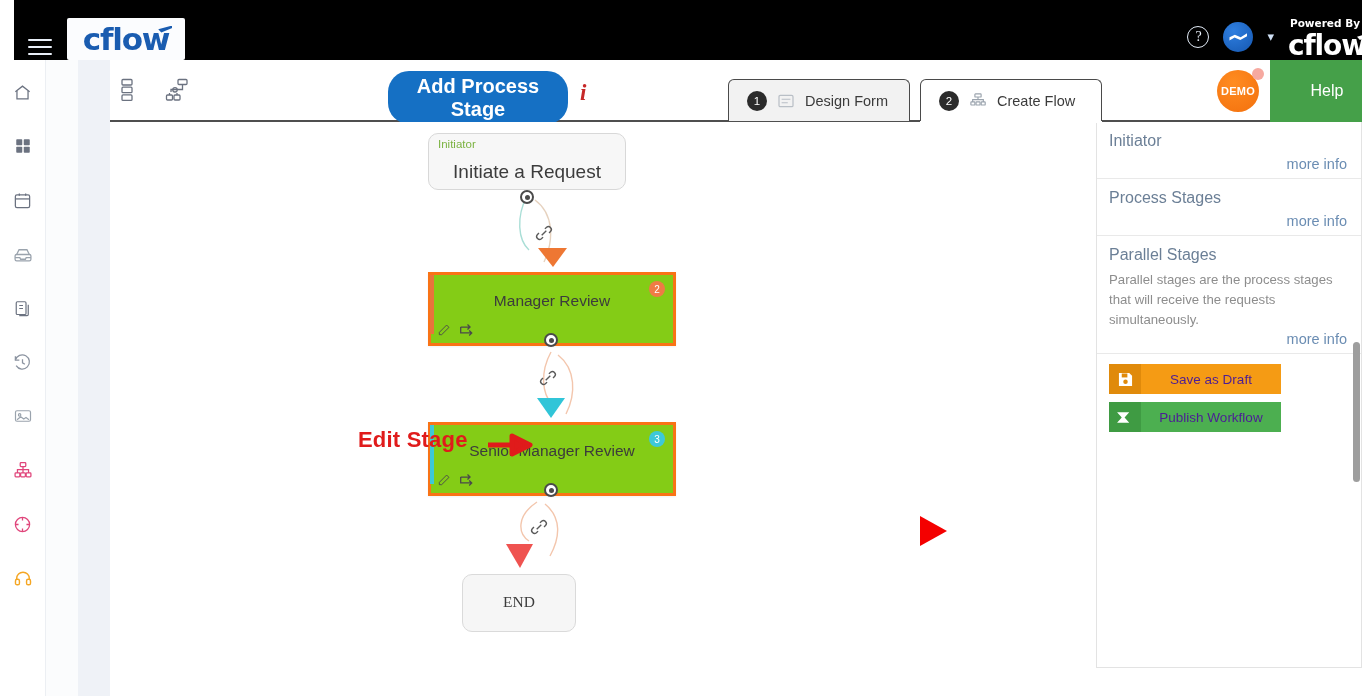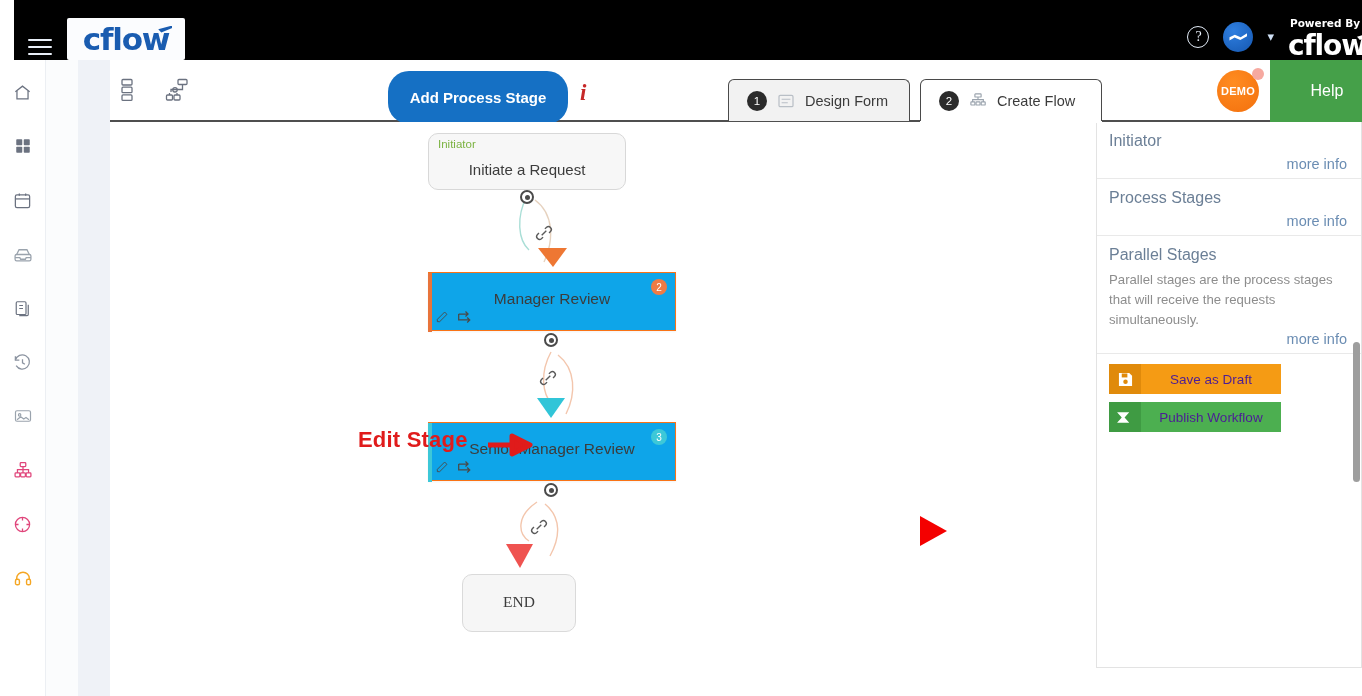--- a/index.html
+++ b/index.html
@@ -72,21 +72,21 @@
   .toolbar {
     position: absolute; top: 60px; left: 110px; width: 1252px; height: 62px;
     background: #ffffff; border-bottom: 2px solid #4f4f4f;
   }
   .tb-icons { position: absolute; left: 0px; top: 12px; display: flex; gap: 16px; }
   .tb-icon { width: 34px; height: 36px; display: flex; align-items: center; justify-content: center; cursor: pointer; }
 
   .add-stage-btn {
     position: absolute; left: 278px; top: 11px; width: 180px; height: 53px;
     background: #1570c4; color: #fff; border: none; border-radius: 21px;
-    font-size: 15px; font-weight: 700; font-family: "Liberation Sans", sans-serif; cursor: pointer;
+    font-size: 20px; font-weight: 700; font-family: "Liberation Sans", sans-serif; cursor: pointer;
   }
   .info-i {
     position: absolute; left: 470px; top: 20px; font-family: "Liberation Serif", serif;
     font-style: italic; font-weight: 700; font-size: 23px; color: #c62828; cursor: pointer;
   }
 
   .tabs { position: absolute; left: 618px; top: 19px; display: flex; align-items: flex-end; }
   .tab {
     height: 42px; display: flex; align-items: center; gap: 10px;
     padding: 0 18px; border: 1.5px solid #4a4a4a; border-bottom: none;
@@ -117,24 +117,24 @@
   
   .canvas { position: absolute; top: 122px; left: 110px; width: 1252px; height: 574px; background: #ffffff; overflow: hidden; }
 
   .node { position: absolute; background: #fff; }
   .node-initiator {
     left: 318px; top: 11px; width: 198px; height: 57px;
     background: #f7f7f7; border: 1px solid #d8d8d8; border-radius: 10px;
   }
   .node-initiator .tag { position: absolute; left: 9px; top: 4px; font-size: 11.5px; color: #7cb342; }
   .node-initiator .title { position: absolute; left: 0; right: 0; top: 27px; text-align: center;
-     font-size: 15px; color: #3c3c3c; }
+     font-size: 19px; color: #3c3c3c; }
 
   .stage-box {
-    height: 59px; border: 1px solid #f97316; background: #0ea5e9;
+    height: 74px; border: 3px solid #f97316; background: #84cc16;
     box-shadow: 0 1px 2px rgba(0,0,0,.05);
   }
   .stage-box .bar { position: absolute; left: -1px; top: 0; width: 4px; height: 59px; }
   .stage-box .title { position: absolute; left: 0; right: 0; top: 17px; text-align: center;
      font-size: 15.5px; color: #3c3c3c; }
   .stage-box .badge { position: absolute; width: 16px; height: 16px; border-radius: 50%;
      color: #fff; font-size: 10px; display: flex; align-items: center; justify-content: center; }
   .stage-box .acts { position: absolute; left: 6px; bottom: 6px; display: flex; gap: 8px; align-items: center; }
   .act-icon { cursor: pointer; display: flex; }
 

